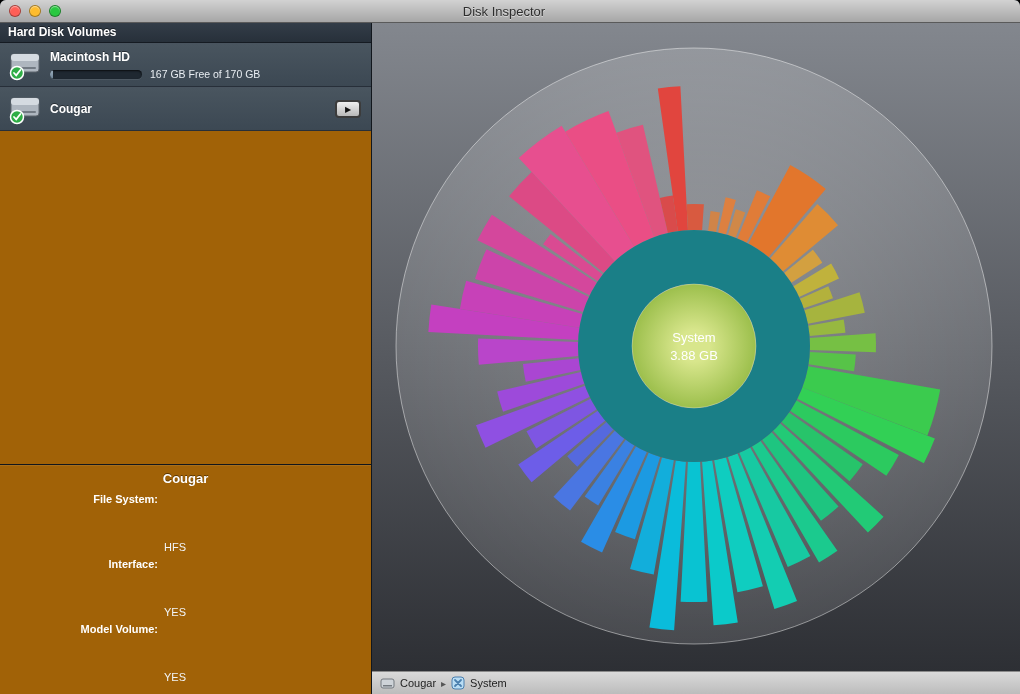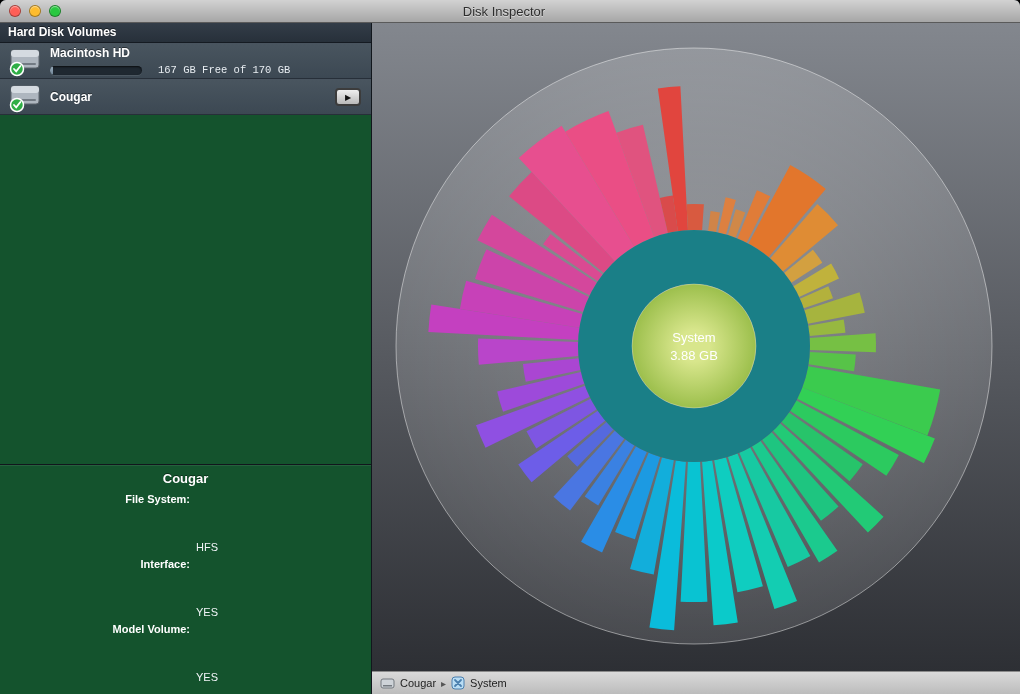--- a/index.html
+++ b/index.html
@@ -4,37 +4,37 @@
 <style>
   html,body{margin:0;padding:0;background:#000;width:1020px;height:694px;font-family:"Liberation Sans",sans-serif;}
   .window{width:1020px;height:694px;border-radius:6px 6px 0 0;overflow:hidden;position:relative;background:#3d4854;}
   
   .titlebar{height:22px;background:linear-gradient(#d2d2d2,#a6a6a6);border-bottom:1px solid #5a5a5a;position:relative;display:flex;align-items:center;}
   .title{position:absolute;left:0;right:12px;text-align:center;font-size:13px;color:#2e2e2e;text-shadow:0 1px 0 rgba(255,255,255,.5);}
   .traffic{display:flex;gap:8px;margin-left:9px;z-index:2;}
   .tl{width:12px;height:12px;border-radius:50%;border:1px solid rgba(0,0,0,.35);box-sizing:border-box;box-shadow:inset 0 1px 1px rgba(255,255,255,.5);}
   
   .content{display:flex;height:671px;}
-  .sidebar{width:372px;background:#14532d;border-right:1px solid #12171d;display:flex;flex-direction:column;box-sizing:border-box;color:#eef2f6;justify-content:space-between;}
+  .sidebar{width:372px;background:#a16207;border-right:1px solid #12171d;display:flex;flex-direction:column;box-sizing:border-box;color:#eef2f6;justify-content:space-between;}
   .main{flex:1;position:relative;background:linear-gradient(#83878e,#2a2c31);}
   
   .sidebar-header{height:19px;line-height:19px;padding:0 8px;font-size:12px;font-weight:bold;color:#fff;background:linear-gradient(#333d48,#27303a);border-bottom:1px solid #151b22;text-shadow:0 -1px 0 rgba(0,0,0,.5);}
-  .volume-row{height:36px;display:flex;align-items:center;padding:0 8px;background:linear-gradient(#49555f,#3c4853);border-bottom:1px solid #272f39;border-top:1px solid rgba(255,255,255,.07);position:relative;box-sizing:border-box;}
+  .volume-row{height:44px;display:flex;align-items:center;padding:0 8px;background:linear-gradient(#49555f,#3c4853);border-bottom:1px solid #272f39;border-top:1px solid rgba(255,255,255,.07);position:relative;box-sizing:border-box;}
   .disk-icon{width:34px;height:32px;flex:0 0 34px;margin-right:8px;}
   .vol-main{flex:1;}
   .vol-name{font-size:12px;font-weight:bold;color:#fff;text-shadow:0 -1px 0 rgba(0,0,0,.45);}
-  .vol-line{display:flex;align-items:center;gap:16px;margin-top:4px;font-family:Liberation Mono, monospace;}
+  .vol-line{display:flex;align-items:center;gap:8px;margin-top:4px;}
   .vol-bar{width:92px;height:9px;border-radius:5px;background:#1f2831;box-shadow:inset 0 1px 2px rgba(0,0,0,.7),0 1px 0 rgba(255,255,255,.08);overflow:hidden;}
   .vol-fill{height:100%;border-radius:5px;background:linear-gradient(#9db0c0,#6d8294);}
   .vol-free{font-size:10.5px;color:#e8edf2;white-space:nowrap;}
   .play-btn{position:absolute;right:10px;top:50%;transform:translateY(-50%);width:26px;height:18px;border-radius:4px;background:linear-gradient(#efefef,#b9b9b9);border:2px solid #3c3c3c;box-sizing:border-box;display:flex;align-items:center;justify-content:center;font-size:8px;color:#111;cursor:default;}
   .sidebar-spacer{flex:1;}
   .details{border-top:1px solid #11161c;box-shadow:inset 0 1px 0 rgba(255,255,255,.08);padding:4px 0 8px;}
   .details-title{text-align:center;font-size:13px;font-weight:bold;color:#fff;margin:2px 0 5px;text-shadow:0 -1px 0 rgba(0,0,0,.45);}
-  .detail-row{display:flex;font-size:11px;line-height:17px;padding-left:32px;}
+  .detail-row{display:flex;font-size:11px;line-height:17px;}
   .detail-label{width:158px;text-align:right;font-weight:bold;margin-right:6px;color:#fff;}
   .detail-value{color:#f2f5f8;margin-top:48px;}
   
   #sunburst{display:block;}
   .hub-label{fill:#ffffff;font-size:13px;text-anchor:middle;font-family:"Liberation Sans",sans-serif;}
   
   .pathbar{position:absolute;left:0;right:0;bottom:0;height:23px;background:linear-gradient(#dadada,#bcbcbc);border-top:1px solid #8b8b8b;display:flex;align-items:center;gap:5px;padding:0 8px;font-size:11px;color:#1e1e1e;box-sizing:border-box;}
   .bc-sep{color:#555;font-size:10px;}
 </style>
 </head>

